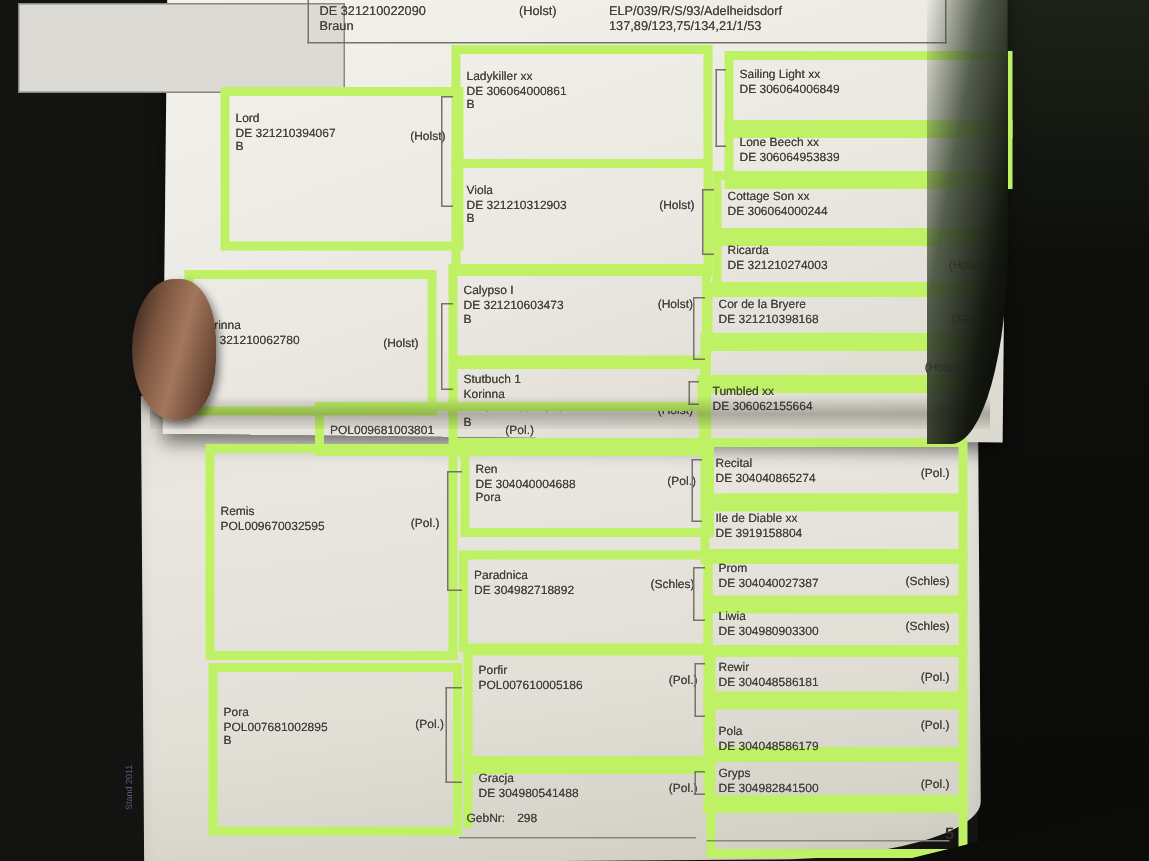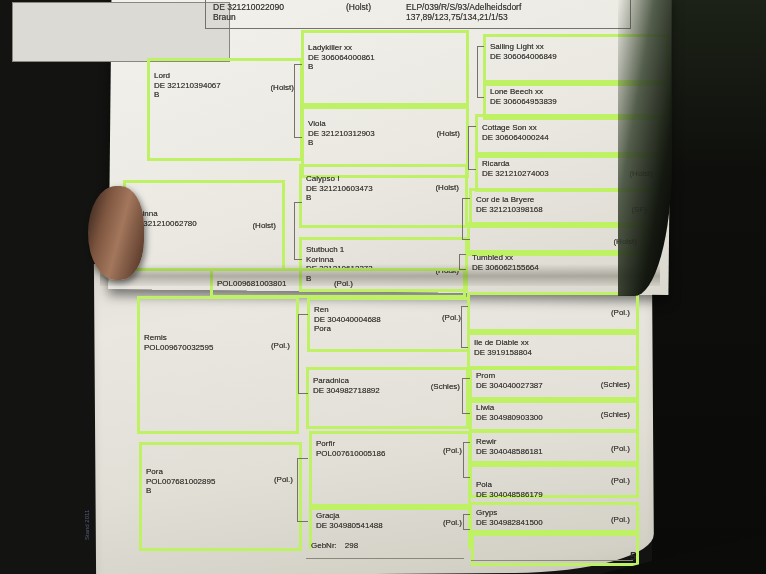--- a/index.html
+++ b/index.html
@@ -8,21 +8,21 @@
   .paper{position:absolute;}
   #paper-upper{left:110px;top:-8px;width:560px;height:300px;
     background:linear-gradient(160deg,#f3f2ed 0%,#eae8e1 55%,#dbd8cf 100%);
     transform:rotate(0.6deg);box-shadow:0 6px 12px rgba(0,0,0,.5);}
   #paper-lower{left:95px;top:262px;width:558px;height:312px;
     background:linear-gradient(172deg,#e3e0d8 0%,#e9e7e0 18%,#e2dfd7 60%,#d3d0c6 92%,#c7c4ba 100%);
     transform:rotate(-0.4deg);border-bottom-right-radius:140px 38px;
     box-shadow:inset 0 16px 16px -10px rgba(40,34,22,.45);}
   #corner-page{position:absolute;left:12px;top:2px;width:216px;height:58px;
     background:#dcdad4;border:1px solid #8a877f;}
-  .box{position:absolute;border:3px solid #bef264;color:#42403a;font-size:8px;line-height:9.5px;
+  .box{position:absolute;border:6px solid #bef264;color:#42403a;font-size:8px;line-height:9.5px;
        text-shadow:0 0 .4px rgba(62,60,54,.85);}
   .box .ln{padding-left:4px;white-space:nowrap;}
   .rg{position:absolute;right:6px;white-space:nowrap;font-size:8px;}
   .conn{position:absolute;border-left:1px solid #75726a;border-top:1px solid #75726a;
         border-bottom:1px solid #75726a;}
   .hline{position:absolute;border-top:1px solid #8a877f;}
   #hdr{position:absolute;left:205px;top:0;width:424px;height:28px;border:1px solid #75726a;
        border-top:none;color:#42403a;font-size:8.5px;line-height:10px;
        text-shadow:0 0 .4px rgba(62,60,54,.85);}
   #hdr span{position:absolute;white-space:nowrap;}
@@ -95,21 +95,21 @@
 
     <div class="box" style="left:301px;top:106px;width:162px;height:66px">
       <div style="padding-top:10px">
         <div class="ln">Viola</div>
         <div class="ln">DE 321210312903</div>
         <div class="ln">B</div>
       </div>
       <span class="rg" style="top:20px">(Holst)</span>
     </div>
 
-    <div class="box" style="left:299px;top:164px;width:163px;height:58px">
+    <div class="box" style="left:299px;top:176px;width:163px;height:58px">
       <div style="padding-top:7px">
         <div class="ln">Calypso I</div>
         <div class="ln">DE 321210603473</div>
         <div class="ln">B</div>
       </div>
       <span class="rg" style="top:16px">(Holst)</span>
     </div>
 
     <div class="box" style="left:299px;top:237px;width:163px;height:49px">
       <div style="padding-top:5px">
@@ -220,20 +220,24 @@
 
     <div class="box" style="left:309px;top:504px;width:156px;height:42px;border-bottom:none">
       <div style="padding-top:4px">
         <div class="ln">Gracja</div>
         <div class="ln">DE 304980541488</div>
       </div>
       <span class="rg" style="top:11px">(Pol.)</span>
     </div>
 
     <div class="box" style="left:467px;top:292px;width:166px;height:37px">
+      <div style="padding-top:6px">
+        <div class="ln">Recital</div>
+        <div class="ln">DE 304040865274</div>
+      </div>
       <span class="rg" style="top:13px">(Pol.)</span>
     </div>
 
     <div class="box" style="left:467px;top:329px;width:166px;height:35px">
       <div style="padding-top:6px">
         <div class="ln">Ile de Diable  xx</div>
         <div class="ln">DE 3919158804</div>
       </div>
     </div>
 

